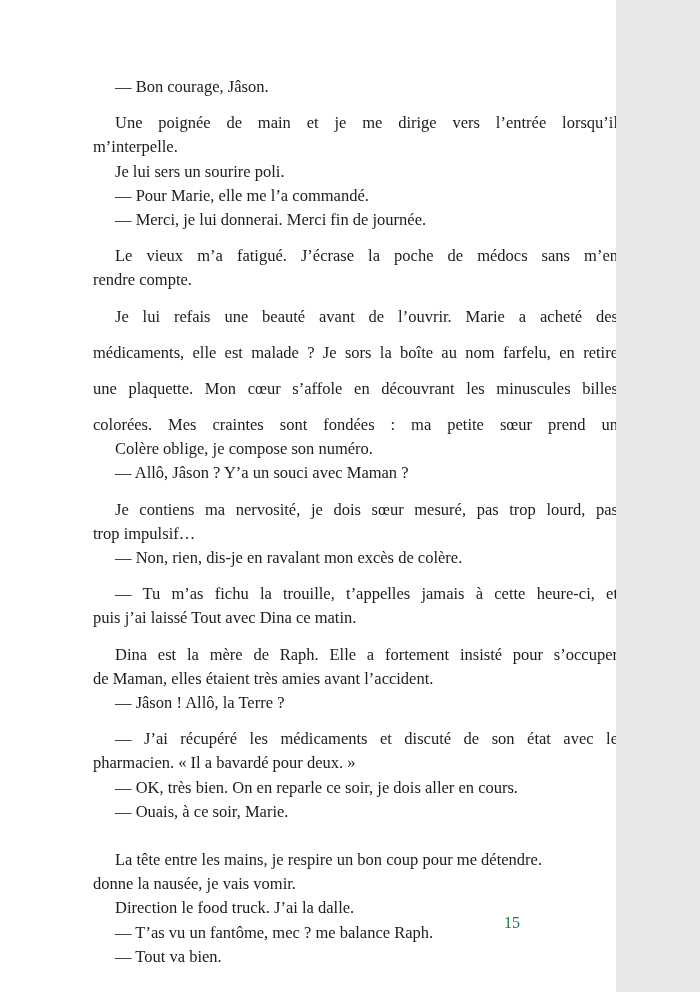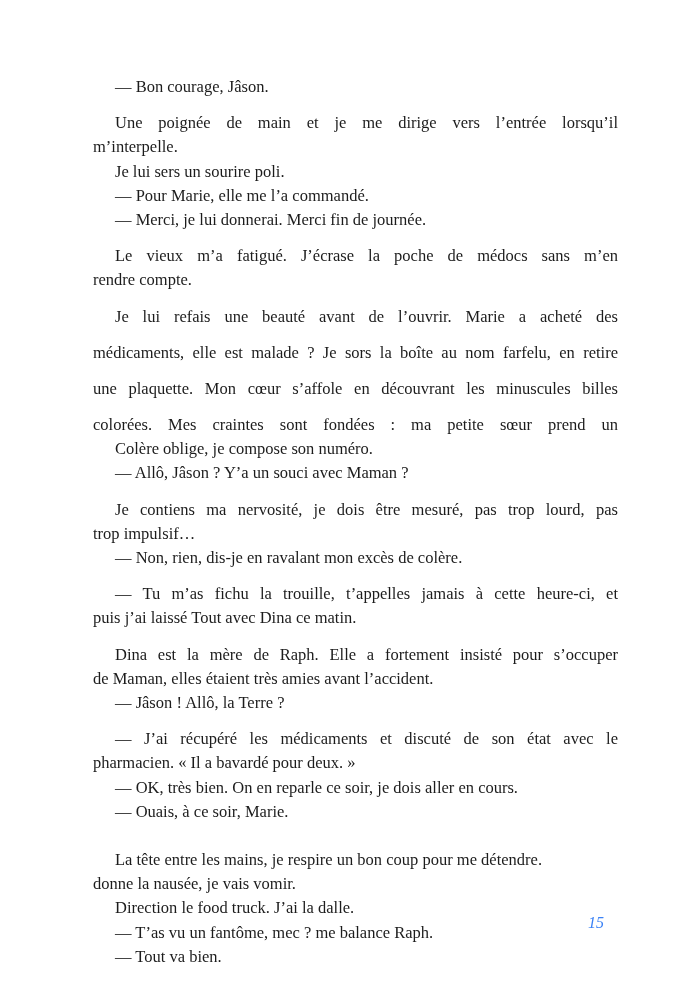--- a/index.html
+++ b/index.html
@@ -2,21 +2,21 @@
 <html lang="fr"><head>
 <meta charset="utf-8">
 <style>
   html, body {
     margin: 0;
     padding: 0;
     background: #e8e8e8;
   }
   .scan-page {
     position: relative;
-    width: 700px;
+    width: 616px;
     height: 992px;
     background: #ffffff;
     overflow: hidden;
     font-family: "Liberation Serif", "DejaVu Serif", serif;
     color: #1c1c1c;
   }
   .text-block {
     position: absolute;
     left: 93px;
     top: 75px;
@@ -46,22 +46,21 @@
   }
   .spacer {
     height: 24.2px;
   }
   .page-number {
     position: absolute;
     top: 913px;
     right: 96px;
     font-size: 16px;
     line-height: 20px;
-    color: #3b82f6;
-    font-style: italic;
+    color: #15803d;
   }
 </style>
 </head>
 <body>
 
 <div class="scan-page">
   <div class="text-block">
       <p class="para">
         <span class="line first"><span>— Bon courage, Jâson.</span></span>
       </p>
@@ -88,21 +87,21 @@
         <span class="line fill"><span>une plaquette. Mon cœur s’affole en découvrant les minuscules billes</span></span>
         <span class="line fill"><span>colorées. Mes craintes sont fondées : ma petite sœur prend un</span></span>
       </p>
       <p class="para">
         <span class="line first"><span>Colère oblige, je compose son numéro.</span></span>
       </p>
       <p class="para">
         <span class="line first"><span>— Allô, Jâson ? Y’a un souci avec Maman ?</span></span>
       </p>
       <p class="para">
-        <span class="line first fill"><span>Je contiens ma nervosité, je dois être mesuré, pas trop lourd, pas</span></span>
+        <span class="line first fill"><span>Je contiens ma nervosité, je dois sœur mesuré, pas trop lourd, pas</span></span>
         <span class="line"><span>trop impulsif…</span></span>
       </p>
       <p class="para">
         <span class="line first"><span>— Non, rien, dis-je en ravalant mon excès de colère.</span></span>
       </p>
       <p class="para">
         <span class="line first fill"><span>— Tu m’as fichu la trouille, t’appelles jamais à cette heure-ci, et</span></span>
         <span class="line"><span>puis j’ai laissé Tout avec Dina ce matin.</span></span>
       </p>
       <p class="para">

